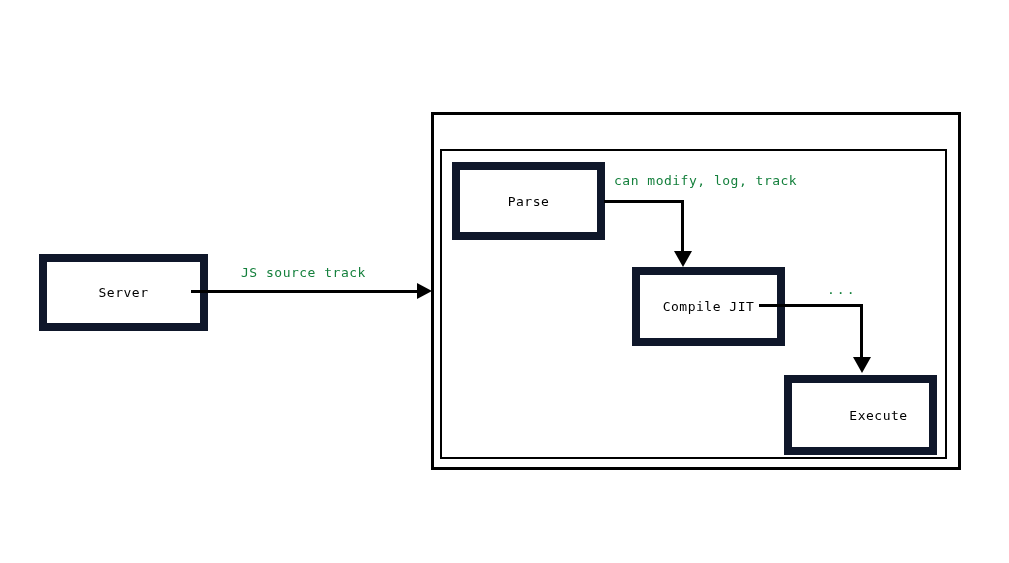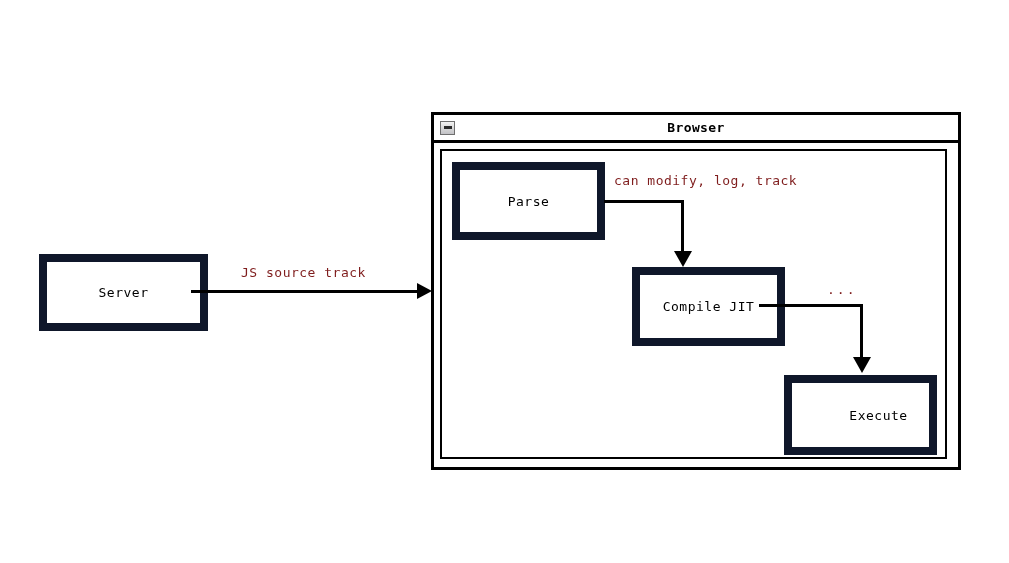--- a/index.html
+++ b/index.html
@@ -124,46 +124,40 @@
     border-left: 9px solid transparent;
     border-right: 9px solid transparent;
     border-top: 16px solid #000000;
   }
 
   
   .edge-label {
     position: absolute;
     font-family: "DejaVu Sans Mono", "Liberation Mono", monospace;
     font-size: 13px;
-    color: #7f1d1d;
+    color: #15803d;
     letter-spacing: 0.5px;
     white-space: nowrap;
   }
 </style>
 </head>
 <body>
 
 <div id="canvas">
 
   <div class="node" id="node-server" style="left:39px; top:254px; width:169px; height:77px;">
     <span class="node-label">Server</span>
   </div>
 
   <div class="hline" id="edge-server-browser-line" style="left:191px; top:290px; width:227px;"></div>
   <div class="arrow-right" id="edge-server-browser-head" style="left:417px; top:283px;"></div>
   <div class="edge-label" id="edge-server-browser-label" style="left:241px; top:265px;">JS source track</div>
 
   <div id="browser-window">
 
-    <div id="browser-titlebar">
-      <div id="minimize-button">
-        <div id="minimize-glyph"></div>
-      </div>
-      <div id="browser-title">Browser</div>
-    </div>
 
     <div id="browser-content">
 
       <div class="node" id="node-parse" style="left:10px; top:11px; width:153px; height:78px;">
         <span class="node-label">Parse</span>
       </div>
 
       <div class="hline" id="edge-parse-compile-h" style="left:162px; top:49px; width:80px;"></div>
       <div class="vline" id="edge-parse-compile-v" style="left:239px; top:49px; height:53px;"></div>
       <div class="arrow-down" id="edge-parse-compile-head" style="left:232px; top:100px;"></div>

